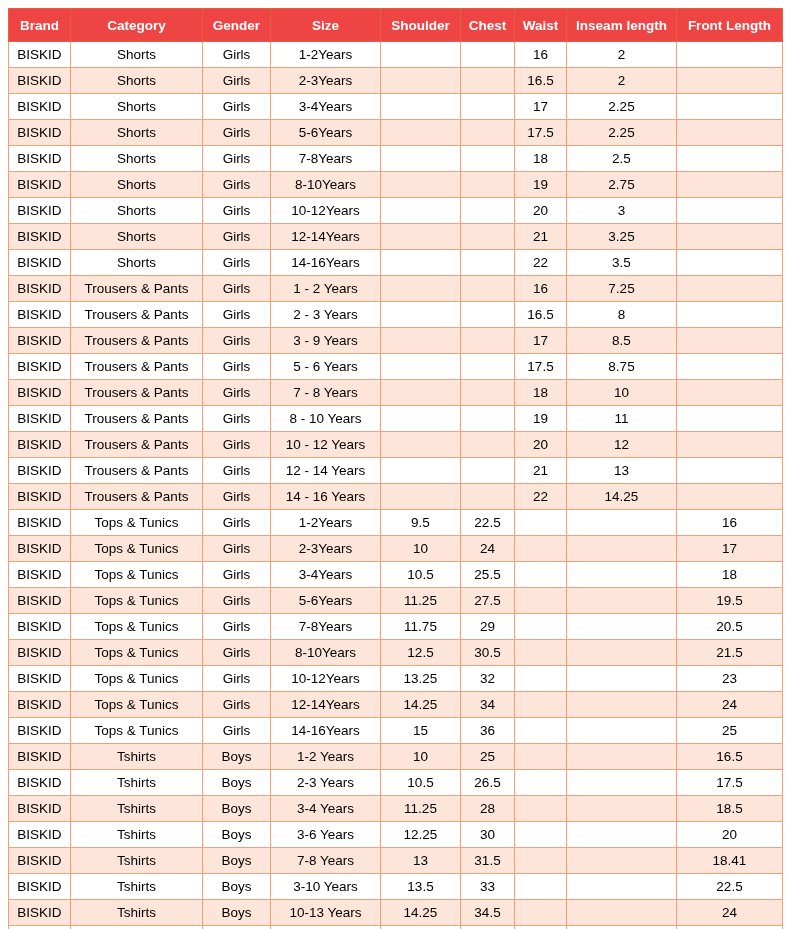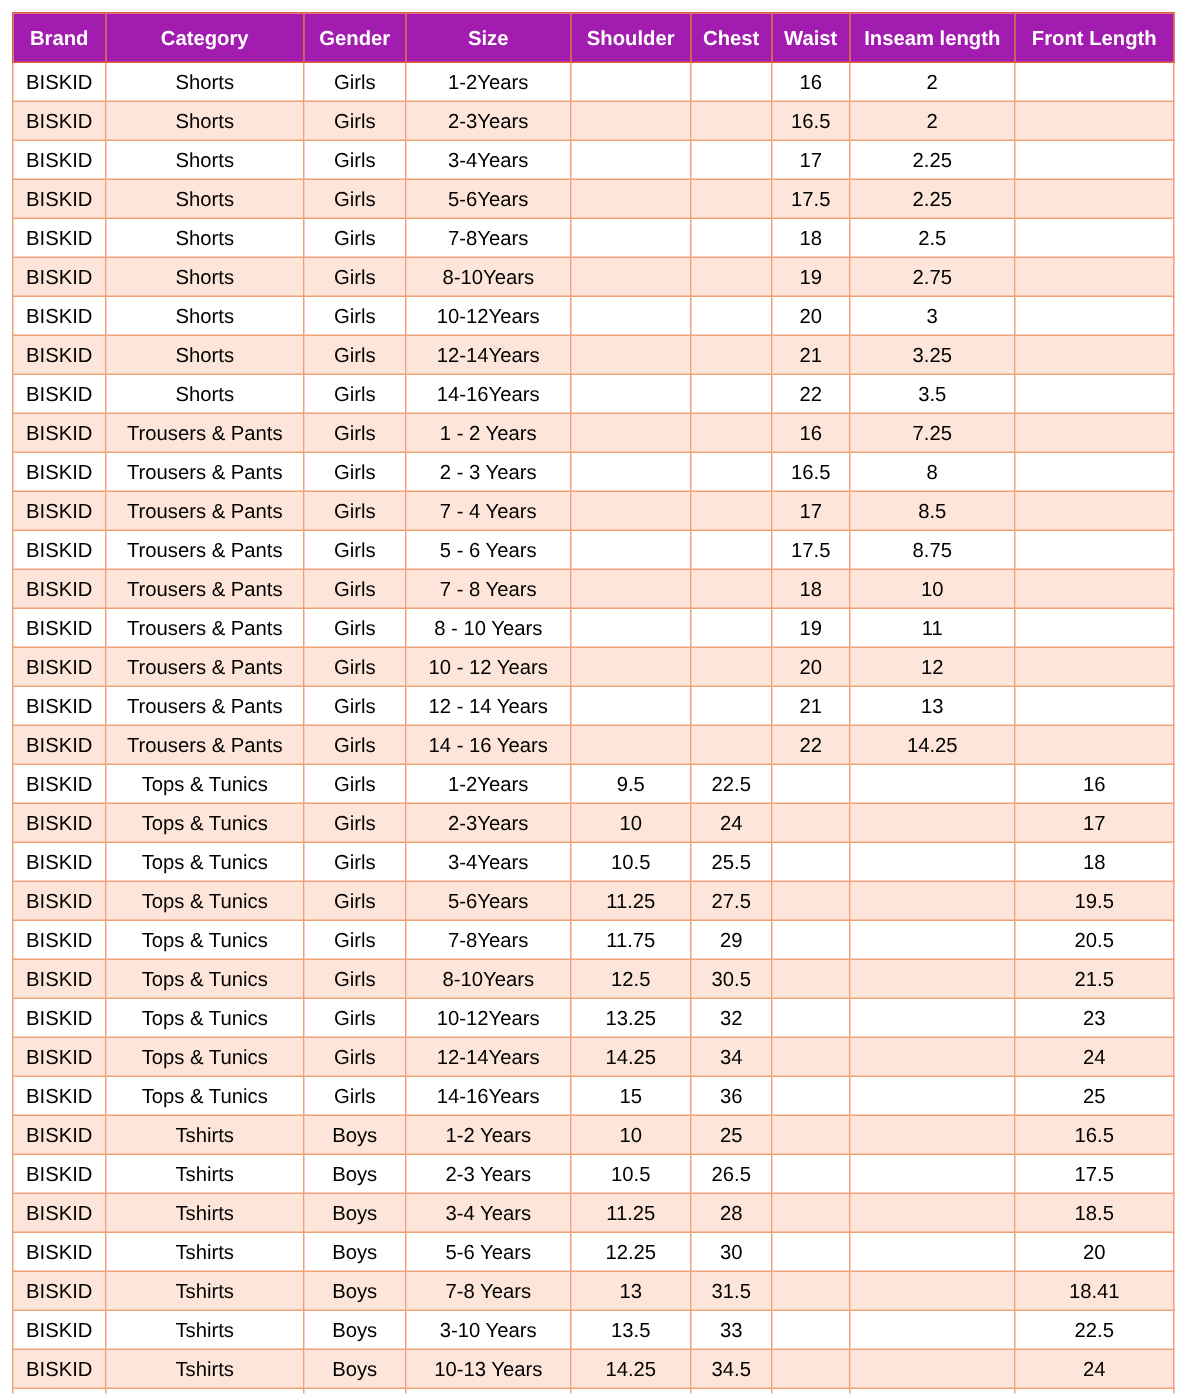--- a/index.html
+++ b/index.html
@@ -29,21 +29,21 @@
   table.size-chart col.c-category  { width: 132px; }
   table.size-chart col.c-gender    { width: 68px; }
   table.size-chart col.c-size      { width: 110px; }
   table.size-chart col.c-shoulder  { width: 80px; }
   table.size-chart col.c-chest     { width: 54px; }
   table.size-chart col.c-waist     { width: 52px; }
   table.size-chart col.c-inseam    { width: 110px; }
   table.size-chart col.c-front     { width: 106px; }
 
   table.size-chart th {
-    background: #a21caf;
+    background: #ef4444;
     color: #ffffff;
     font-weight: bold;
     text-align: center;
     border: 1px solid #e2603a;
     padding: 4px 2px;
     height: 24px;
     font-size: 13.5px;
     white-space: nowrap;
   }
   table.size-chart td {
@@ -211,21 +211,21 @@
           <td></td>
           <td></td>
           <td>16.5</td>
           <td>8</td>
           <td></td>
         </tr>
         <tr class="row-even">
           <td>BISKID</td>
           <td>Trousers &amp; Pants</td>
           <td>Girls</td>
-          <td>7 - 4 Years</td>
+          <td>3 - 9 Years</td>
           <td></td>
           <td></td>
           <td>17</td>
           <td>8.5</td>
           <td></td>
         </tr>
         <tr class="row-odd">
           <td>BISKID</td>
           <td>Trousers &amp; Pants</td>
           <td>Girls</td>
@@ -420,21 +420,21 @@
           <td>11.25</td>
           <td>28</td>
           <td></td>
           <td></td>
           <td>18.5</td>
         </tr>
         <tr class="row-odd">
           <td>BISKID</td>
           <td>Tshirts</td>
           <td>Boys</td>
-          <td>5-6 Years</td>
+          <td>3-6 Years</td>
           <td>12.25</td>
           <td>30</td>
           <td></td>
           <td></td>
           <td>20</td>
         </tr>
         <tr class="row-even">
           <td>BISKID</td>
           <td>Tshirts</td>
           <td>Boys</td>

